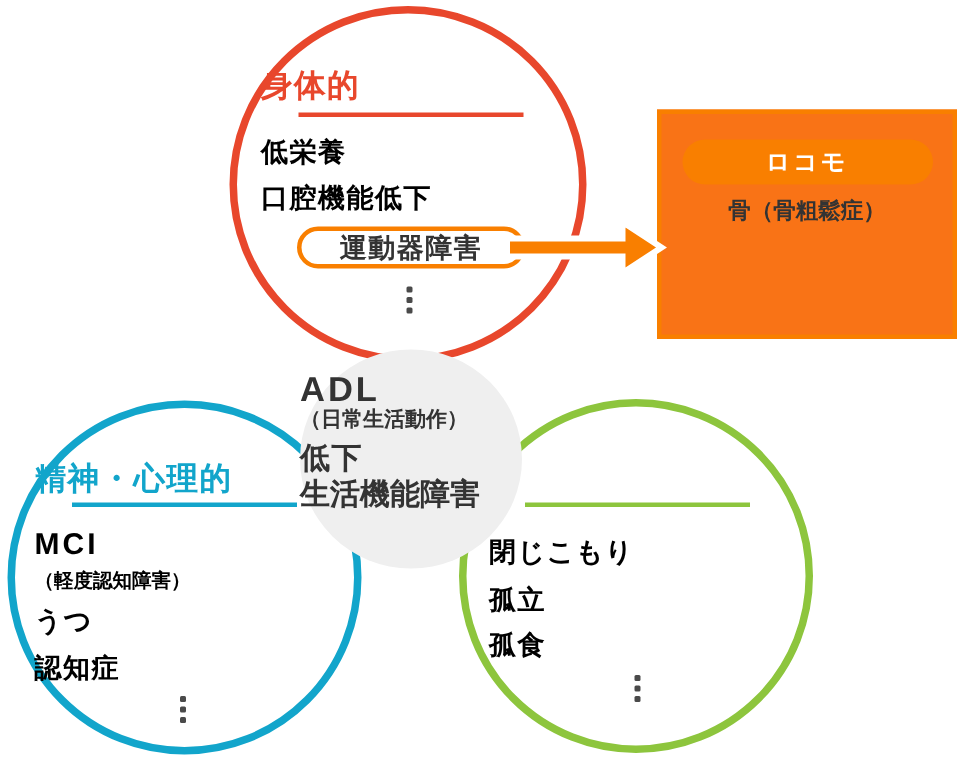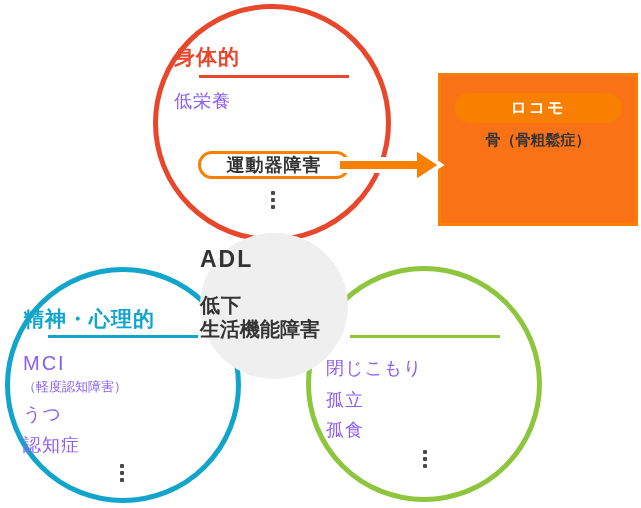--- a/index.html
+++ b/index.html
@@ -18,21 +18,21 @@
   }
   .line{position:absolute;text-align:left;white-space:nowrap;z-index:3;}
   .c-title{font-weight:bold;font-size:21px;letter-spacing:1px;}
   .c-title.red-t{color:#E8472C;}
   .c-title.blue-t{color:#12A5CB;}
   .c-title.green-t{color:#8DC53D;}
   .rule{position:absolute;height:3px;z-index:3;}
   .rule.red-r{background:#E8472C;}
   .rule.blue-r{background:#12A5CB;}
   .rule.green-r{background:#8DC53D;}
-  .item{font-weight:normal;font-size:18px;color:#8b5cf6;letter-spacing:1px;}
+  .item{font-weight:bold;font-size:18px;color:#000000;letter-spacing:1px;}
   .item.small{font-size:13px;letter-spacing:0;}
   .item.latin{font-size:20px;letter-spacing:2px;}
   .dots{position:absolute;z-index:3;display:flex;flex-direction:column;align-items:center;}
   .dots span{width:4px;height:4px;margin:1.5px 0;background:#4A4A4A;border-radius:1px;}
   .pill{
     position:absolute;left:198px;top:151px;width:152px;height:28px;box-sizing:border-box;
     background:#ffffff;border:3px solid #F97F00;border-radius:14px;z-index:3;
     display:flex;align-items:center;justify-content:center;
     font-weight:bold;font-size:18px;color:#333333;letter-spacing:1px;
   }
@@ -63,20 +63,21 @@
 
 <div id="stage">
 
   <div class="circle red"></div>
   <div class="circle blue"></div>
   <div class="circle green"></div>
 
   <div class="line c-title red-t" style="left:174px;top:43px;width:200px;">身体的</div>
   <div class="rule red-r" style="left:199px;top:75px;width:150px;"></div>
   <div class="line item" style="left:174px;top:89px;width:200px;">低栄養</div>
+  <div class="line item" style="left:174px;top:120px;width:200px;">口腔機能低下</div>
   <div class="pill">
     <span>運動器障害</span>
   </div>
   <div class="dots" style="left:271px;top:189px;">
       <span></span>
       <span></span>
       <span></span>
     </div>
 
   <svg id="arrow-svg" width="115" height="50" viewBox="0 0 115 50">
@@ -85,20 +86,21 @@
 
   <div class="locomo-box">
     <div class="locomo-pill">
       <span>ロコモ</span>
     </div>
     <div class="locomo-item" style="top:55px;">骨（骨粗鬆症）</div>
   </div>
 
   <div class="center-circle">
     <div class="center-line cl-adl">ADL</div>
+    <div class="center-line cl-sub">（日常生活動作）</div>
     <div class="center-line cl-teika">低下</div>
     <div class="center-line cl-shogai">生活機能障害</div>
   </div>
 
   <div class="line c-title blue-t" style="left:23px;top:305px;width:200px;">精神・心理的</div>
   <div class="rule blue-r" style="left:48px;top:335px;width:150px;"></div>
   <div class="line item latin" style="left:23px;top:352px;width:200px;">MCI</div>
   <div class="line item small" style="left:23px;top:378px;width:200px;">（軽度認知障害）</div>
   <div class="line item" style="left:23px;top:402px;width:200px;">うつ</div>
   <div class="line item" style="left:23px;top:433px;width:200px;">認知症</div>

